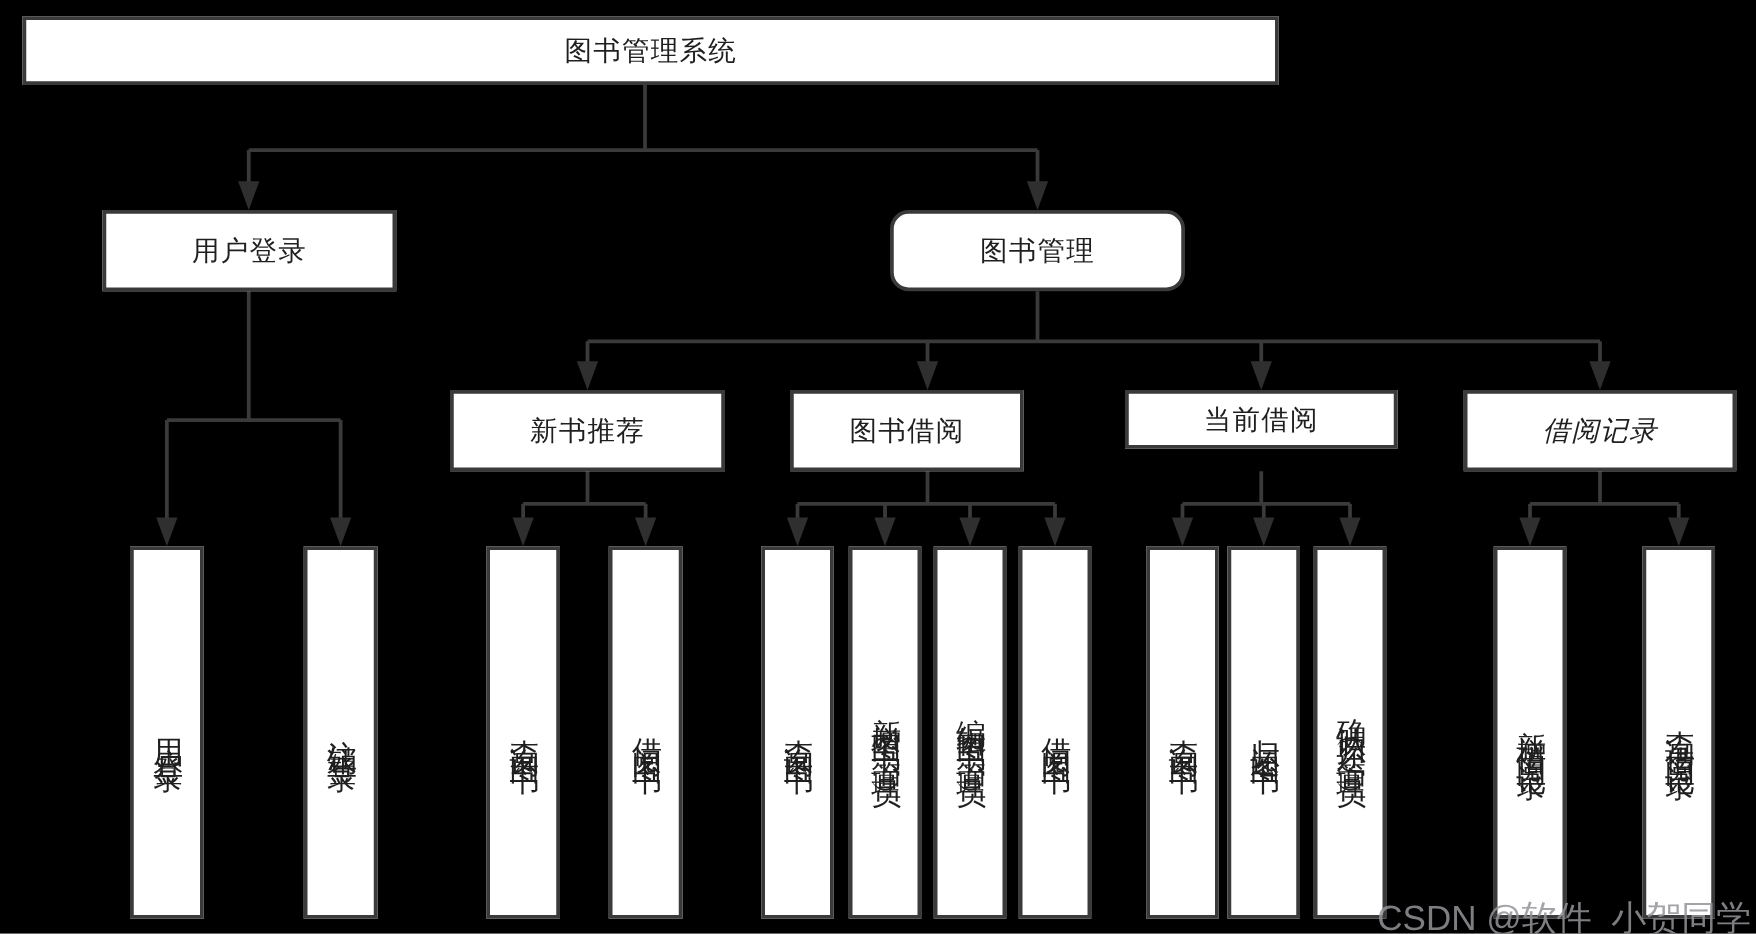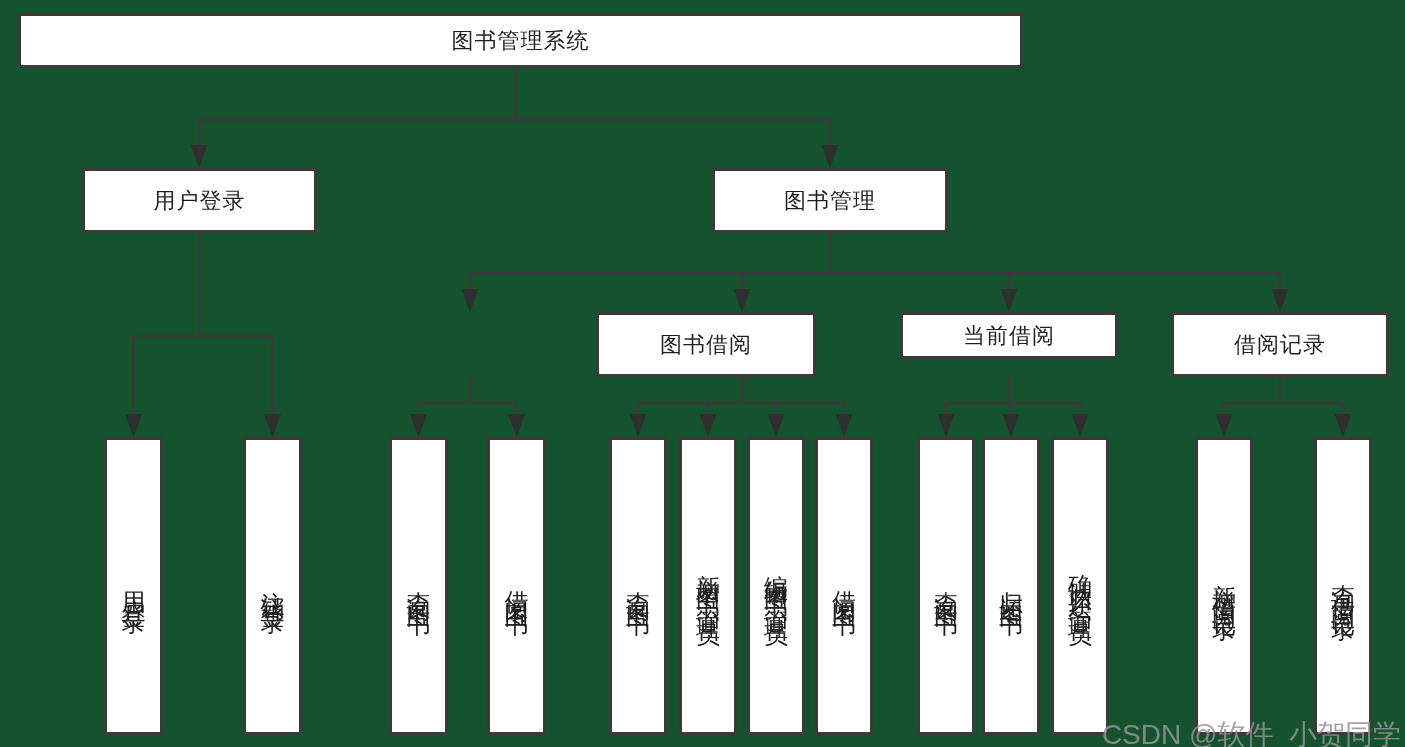--- a/index.html
+++ b/index.html
@@ -5,21 +5,21 @@
   html, body {
     margin: 0;
     padding: 0;
     background: #ffffff;
     font-family: "Liberation Sans", "DejaVu Sans", sans-serif;
   }
   #canvas {
     position: relative;
     width: 1405px;
     height: 747px;
-    background: #14532d;
+    background: #000000;
     overflow: hidden;
   }
   #connectors {
     position: absolute;
     left: 0; top: 0;
     width: 1405px; height: 747px;
     z-index: 1;
   }
   .hbox {
     position: absolute;
@@ -159,31 +159,34 @@
     </g>
   </svg>
 
   <div class="hbox" style="left:18px; top:13px; width:1005px; height:55px;">
     <span class="hlabel">图书管理系统</span>
   </div>
 
   <div class="hbox" style="left:82px; top:168px; width:235px; height:65px;">
     <span class="hlabel">用户登录</span>
   </div>
-  <div class="hbox" style="left:712px; top:168px; width:236px; height:65px;">
+  <div class="hbox" style="left:712px; top:168px; width:236px; height:65px;border-radius:15px;">
     <span class="hlabel">图书管理</span>
   </div>
 
-  <div class="hbox" style="left:596px; top:312px; width:220px; height:65px;">
+  <div class="hbox" style="left:360px; top:312px; width:220px; height:65px;">
+    <span class="hlabel">新书推荐</span>
+  </div>
+  <div class="hbox" style="left:632px; top:312px; width:187px; height:65px;">
     <span class="hlabel">图书借阅</span>
   </div>
   <div class="hbox" style="left:900px; top:312px; width:218px; height:47px;">
     <span class="hlabel">当前借阅</span>
   </div>
-  <div class="hbox" style="left:1171px; top:312px; width:218px; height:65px;">
+  <div class="hbox" style="left:1171px; top:312px; width:218px; height:65px;font-style:italic;">
     <span class="hlabel">借阅记录</span>
   </div>
 
   <div class="vbox" style="left:104px;">
     <span class="vlabel">用户登录</span>
   </div>
   <div class="vbox" style="left:243px;">
     <span class="vlabel">注销登录</span>
   </div>
 

